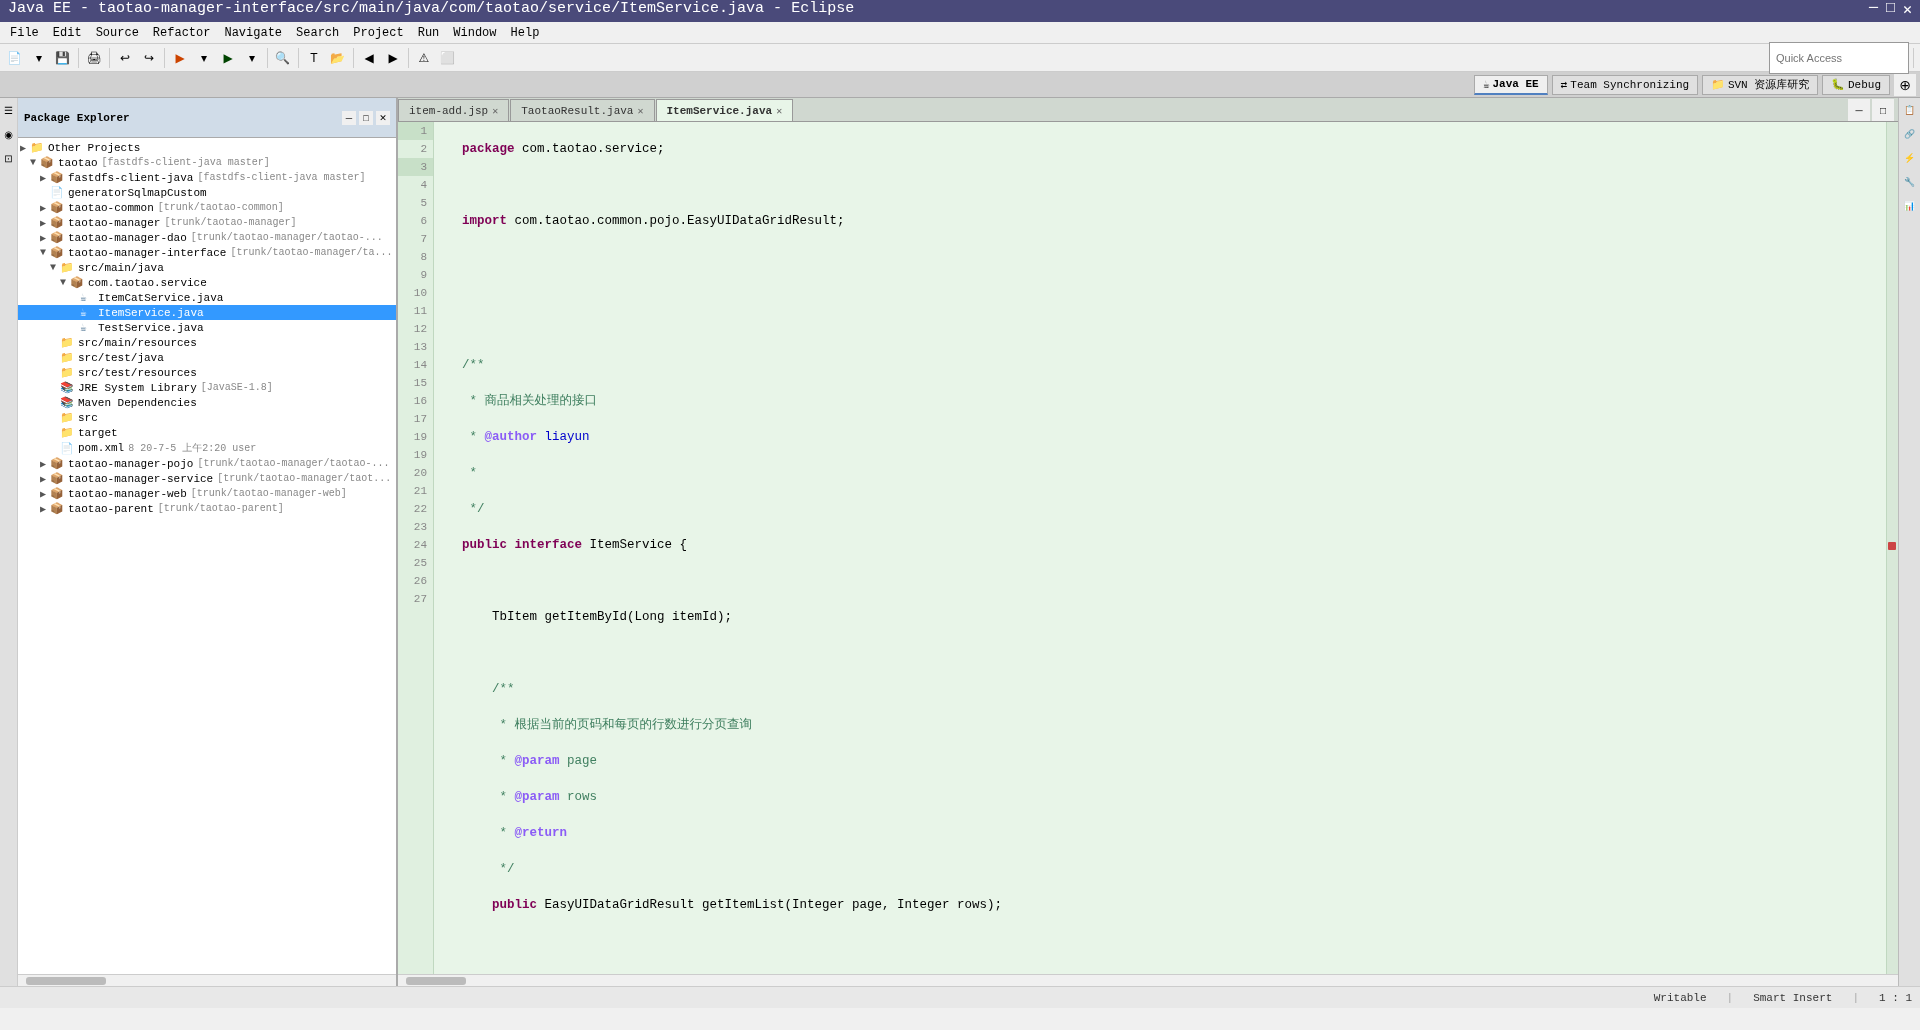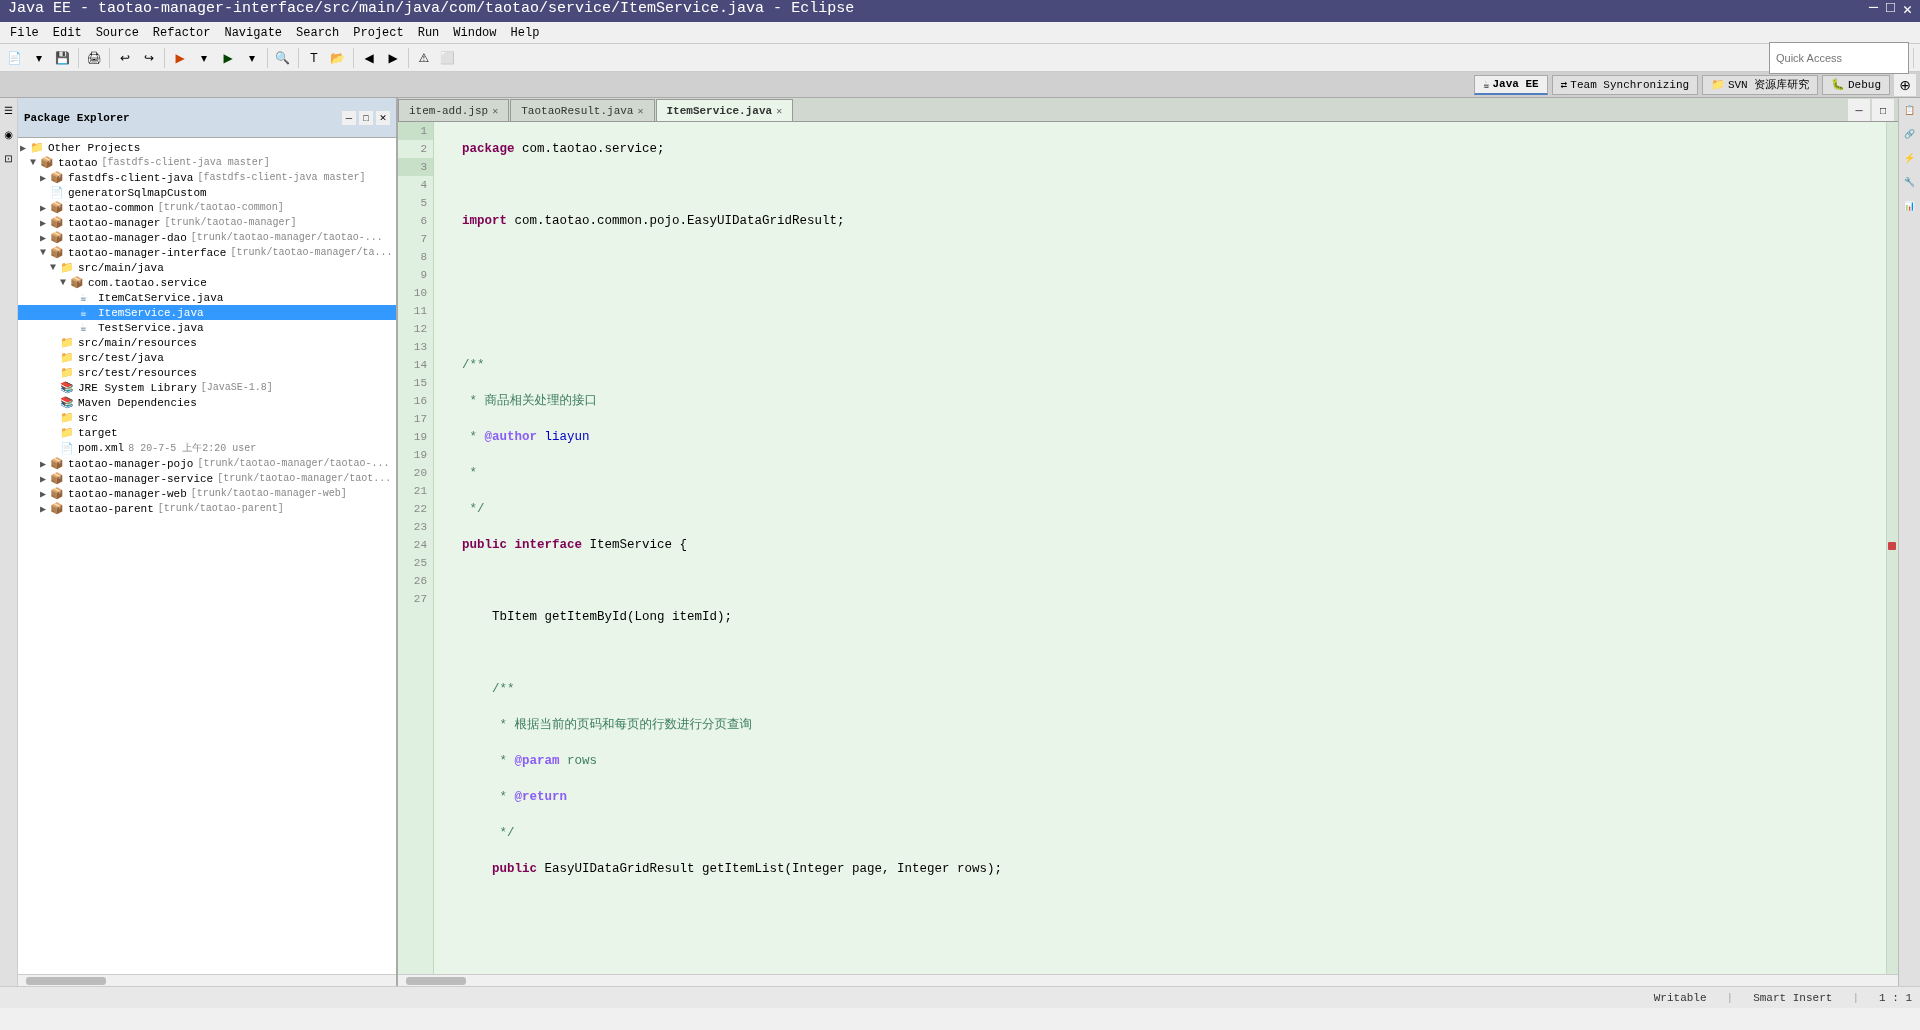--- a/index.html
+++ b/index.html
@@ -644,20 +644,21 @@
 <div class="code-line"><span class="cm"> * 商品相关处理的接口</span></div>
 <div class="code-line"><span class="cm"> * </span><span class="javadoc-kw">@author</span><span class="cm"> </span><span style="color:#0000cc;">liayun</span></div>
 <div class="code-line"><span class="cm"> *</span></div>
 <div class="code-line"><span class="cm"> */</span></div>
 <div class="code-line"><span class="kw">public</span> <span class="kw">interface</span> <span>ItemService {</span></div>
 <div class="code-line">&nbsp;</div>
 <div class="code-line"><span>&nbsp;&nbsp;&nbsp;&nbsp;TbItem getItemById(Long itemId);</span></div>
 <div class="code-line">&nbsp;</div>
 <div class="code-line"><span>&nbsp;&nbsp;&nbsp;&nbsp;</span><span class="cm">/**</span></div>
 <div class="code-line"><span class="cm">&nbsp;&nbsp;&nbsp;&nbsp;&nbsp;* 根据当前的页码和每页的行数进行分页查询</span></div>
+<div class="code-line"><span class="cm">&nbsp;&nbsp;&nbsp;&nbsp;&nbsp;* </span><span class="javadoc-kw">@param</span><span class="cm"> page</span></div>
 <div class="code-line"><span class="cm">&nbsp;&nbsp;&nbsp;&nbsp;&nbsp;* </span><span class="javadoc-kw">@param</span><span class="cm"> rows</span></div>
 <div class="code-line"><span class="cm">&nbsp;&nbsp;&nbsp;&nbsp;&nbsp;* </span><span class="javadoc-kw">@return</span></div>
 <div class="code-line"><span class="cm">&nbsp;&nbsp;&nbsp;&nbsp;&nbsp;*/</span></div>
 <div class="code-line"><span>&nbsp;&nbsp;&nbsp;&nbsp;</span><span class="kw">public</span> <span>EasyUIDataGridResult getItemList(Integer page, Integer rows);</span></div>
 <div class="code-line">&nbsp;</div>
 <div class="code-line" style="position:relative;">
   
   
 </div>
 

